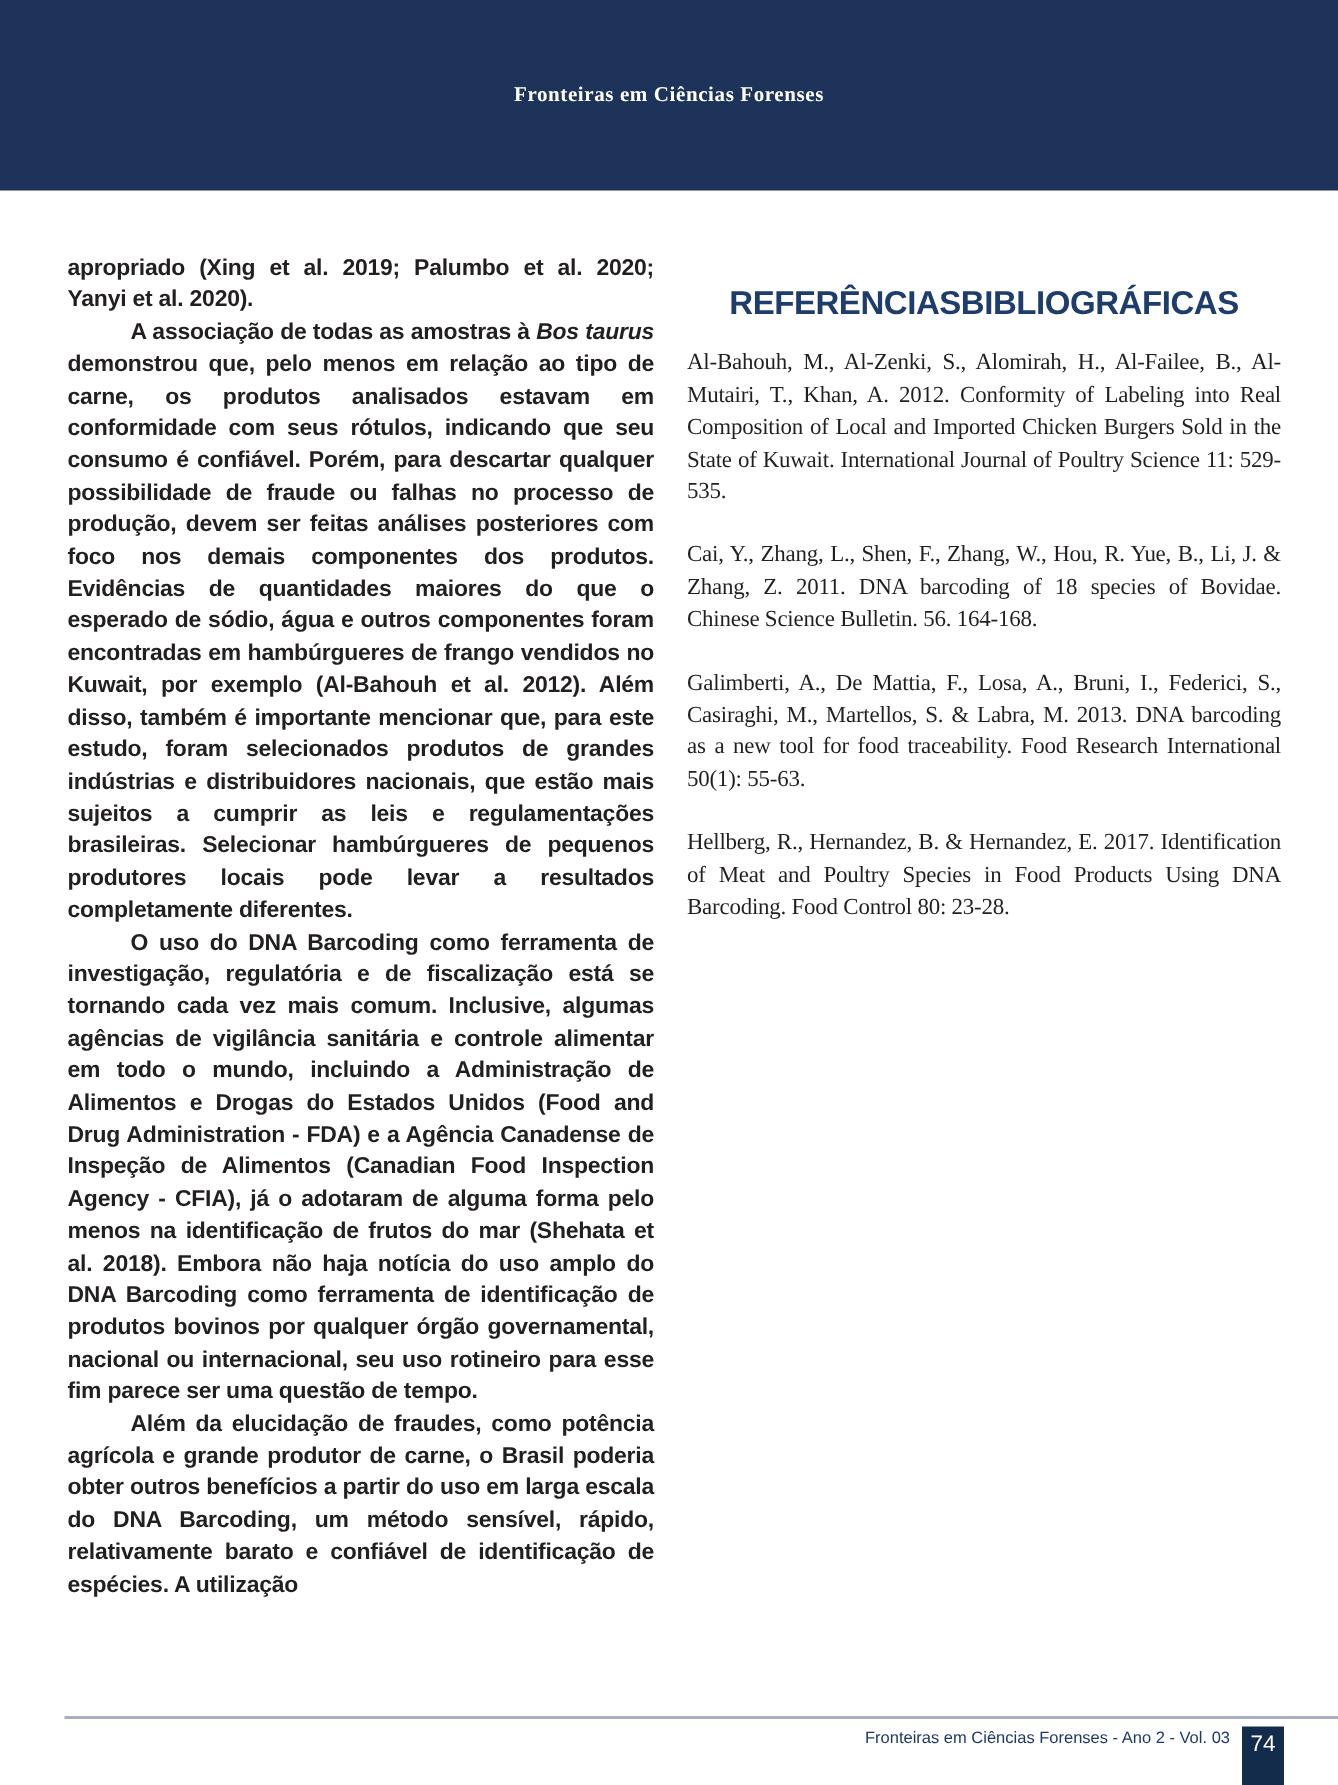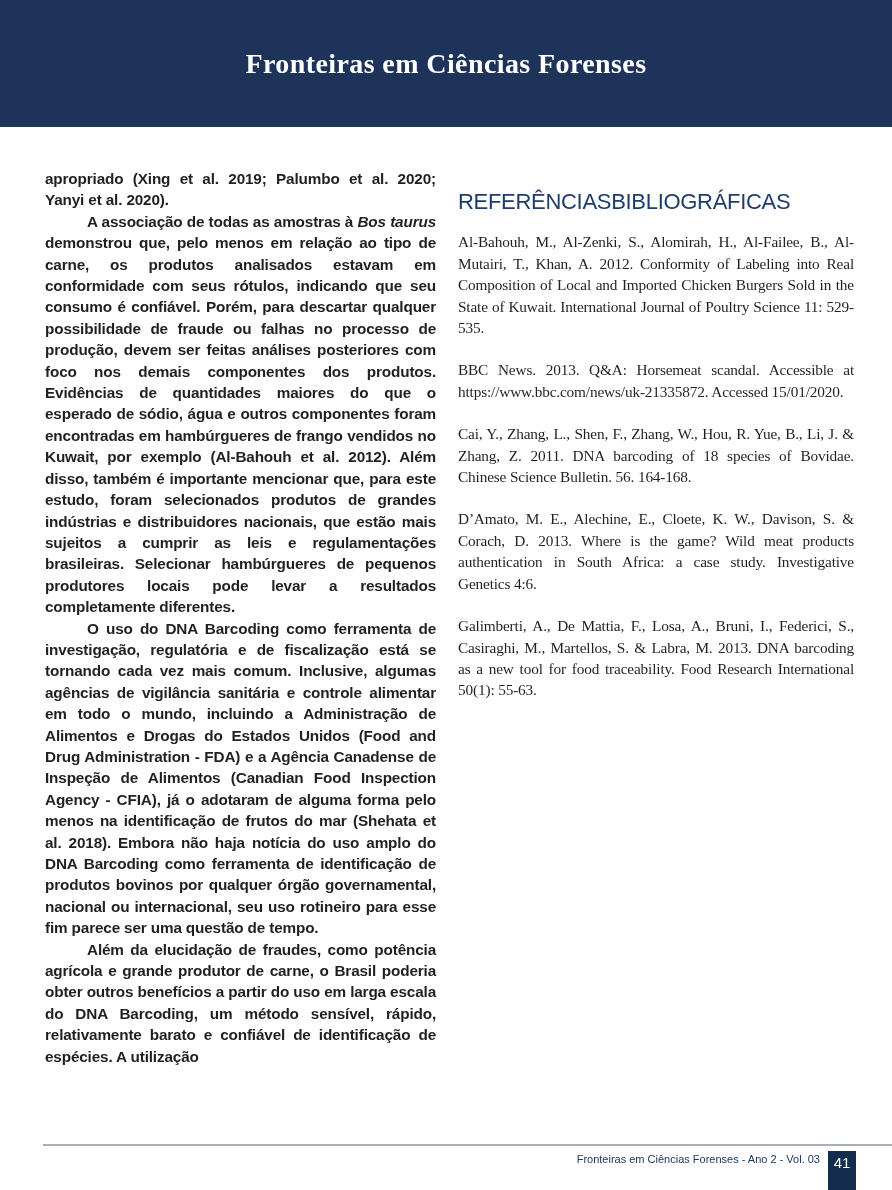--- a/index.html
+++ b/index.html
@@ -25,21 +25,21 @@
     height: 127px;
     background: var(--header-band, #1d3359);
     display: flex;
     align-items: center;
     justify-content: center;
   }
   .journal-title {
     margin: 0;
     font-family: "Liberation Serif", serif;
     font-weight: bold;
-    font-size: 28px;
+    font-size: 14px;
     letter-spacing: 0.4px;
     color: #ffffff;
   }
 
   
   .col {
     position: absolute;
     top: 168px;
     font-size: 15.3px;
     line-height: 21.4px;
@@ -47,24 +47,24 @@
     letter-spacing: -0.15px;
   }
   .col-left  { left: 45px;  width: 391px; font-weight: bold; }
   .col-right { left: 458px; width: 396px; }
   .col p { margin: 0; }
   .col p.indent { text-indent: 42px; }
 
   .refs-heading {
     margin: 23px 0 19px 0;
     font-size: 22px;
-    font-weight: normal;
+    font-weight: bold;
     letter-spacing: -0.3px;
     color: var(--heading-text, #1e3d6b);
-    text-align: left;
+    text-align: center;
     text-indent: 0;
   }
   .ref { margin: 0 0 21px 0 !important; font-family: Liberation Serif, serif; }
 
   
   .footer-rule {
     position: absolute;
     left: 43px;
     right: 0;
     top: 1144px;
@@ -105,25 +105,24 @@
   <section class="col col-left">
     <p>apropriado (Xing et al. 2019; Palumbo et al. 2020; Yanyi et al. 2020).</p>
     <p class="indent"><span>A associação de todas as amostras à </span><i>Bos taurus</i><span> demonstrou que, pelo menos em relação ao tipo de carne, os produtos analisados estavam em conformidade com seus rótulos, indicando que seu consumo é confiável. Porém, para descartar qualquer possibilidade de fraude ou falhas no processo de produção, devem ser feitas análises posteriores com foco nos demais componentes dos produtos. Evidências de quantidades maiores do que o esperado de sódio, água e outros componentes foram encontradas em hambúrgueres de frango vendidos no Kuwait, por exemplo (Al-Bahouh et al. 2012). Além disso, também é importante mencionar que, para este estudo, foram selecionados produtos de grandes indústrias e distribuidores nacionais, que estão mais sujeitos a cumprir as leis e regulamentações brasileiras. Selecionar hambúrgueres de pequenos produtores locais pode levar a resultados completamente diferentes.</span></p>
     <p class="indent">O uso do DNA Barcoding como ferramenta de investigação, regulatória e de fiscalização está se tornando cada vez mais comum. Inclusive, algumas agências de vigilância sanitária e controle alimentar em todo o mundo, incluindo a Administração de Alimentos e Drogas do Estados Unidos (Food and Drug Administration - FDA) e a Agência Canadense de Inspeção de Alimentos (Canadian Food Inspection Agency - CFIA), já o adotaram de alguma forma pelo menos na identificação de frutos do mar (Shehata et al. 2018). Embora não haja notícia do uso amplo do DNA Barcoding como ferramenta de identificação de produtos bovinos por qualquer órgão governamental, nacional ou internacional, seu uso rotineiro para esse fim parece ser uma questão de tempo.</p>
     <p class="indent">Além da elucidação de fraudes, como potência agrícola e grande produtor de carne, o Brasil poderia obter outros benefícios a partir do uso em larga escala do DNA Barcoding, um método sensível, rápido, relativamente barato e confiável de identificação de espécies. A utilização</p>
   </section>
 
   <section class="col col-right">
     <h2 class="refs-heading">REFERÊNCIASBIBLIOGRÁFICAS</h2>
     <p class="ref">Al-Bahouh, M., Al-Zenki, S., Alomirah, H., Al-Failee, B., Al-Mutairi, T., Khan, A. 2012. Conformity of Labeling into Real Composition of Local and Imported Chicken Burgers Sold in the State of Kuwait. International Journal of Poultry Science 11: 529-535.</p>
-    <p class="ref">BBC News. 2013. Q&amp;A: Horsemeat scandal. Accessible at https://www.bbc.com/news/uk-21335872. Accessed 15/01/2020.</p>
     <p class="ref">Cai, Y., Zhang, L., Shen, F., Zhang, W., Hou, R. Yue, B., Li, J. &amp; Zhang, Z. 2011. DNA barcoding of 18 species of Bovidae. Chinese Science Bulletin. 56. 164-168.</p>
-    <p class="ref">D’Amato, M. E., Alechine, E., Cloete, K. W., Davison, S. &amp; Corach, D. 2013. Where is the game? Wild meat products authentication in South Africa: a case study. Investigative Genetics 4:6.</p>
     <p class="ref">Galimberti, A., De Mattia, F., Losa, A., Bruni, I., Federici, S., Casiraghi, M., Martellos, S. &amp; Labra, M. 2013. DNA barcoding as a new tool for food traceability. Food Research International 50(1): 55-63.</p>
+    <p class="ref">Hellberg, R., Hernandez, B. &amp; Hernandez, E. 2017. Identification of Meat and Poultry Species in Food Products Using DNA Barcoding. Food Control 80: 23-28.</p>
   </section>
 
   <footer>
     <div class="footer-rule"></div>
     <div class="footer-text">Fronteiras em Ciências Forenses - Ano 2 - Vol. 03</div>
-    <div class="page-number-box"><span>41</span></div>
+    <div class="page-number-box"><span>74</span></div>
   </footer>
 
 </div>
 
 </body></html>

